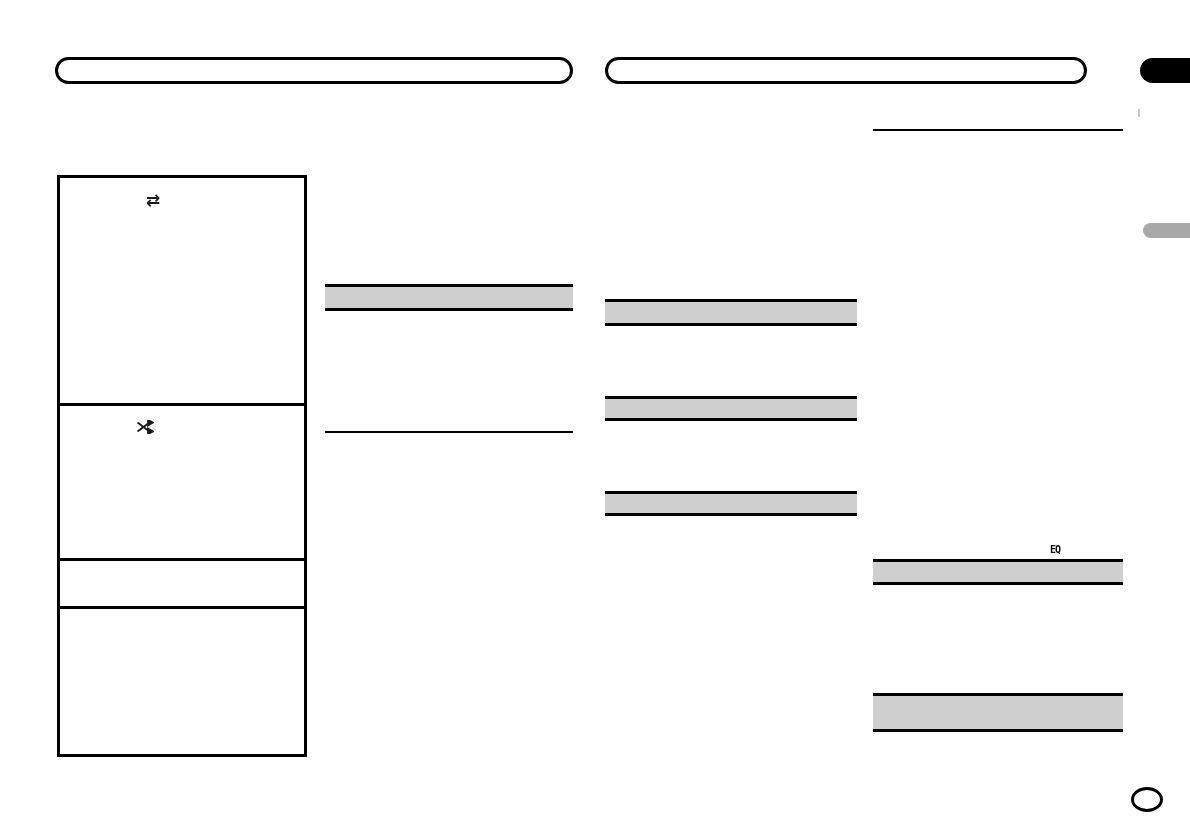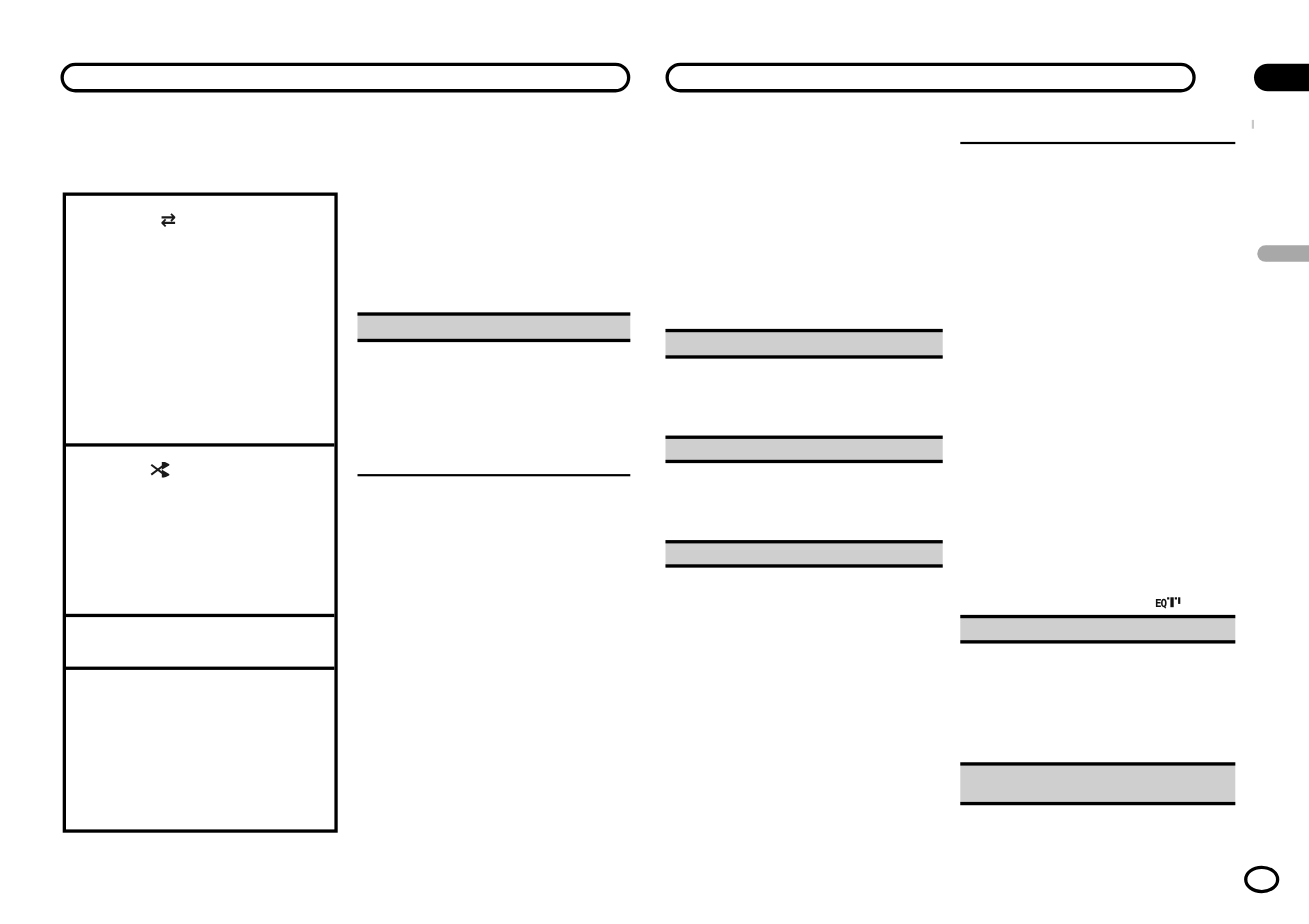--- a/index.html
+++ b/index.html
@@ -59,20 +59,21 @@
   }
   .hline{
     position:absolute;
     background:#000;
   }
   .eq-ind{
     position:absolute;
     display:flex;
     gap:1px;
     height:13px;
+    flex-direction:column;
   }
   .eq-text{
     font-family:"DejaVu Sans Mono", monospace;
     font-weight:bold;
     font-size:10px;
     line-height:13px;
     letter-spacing:-1px;
     color:#111;
   }
   .eq-dot{width:2px;height:2px;background:#111;}

